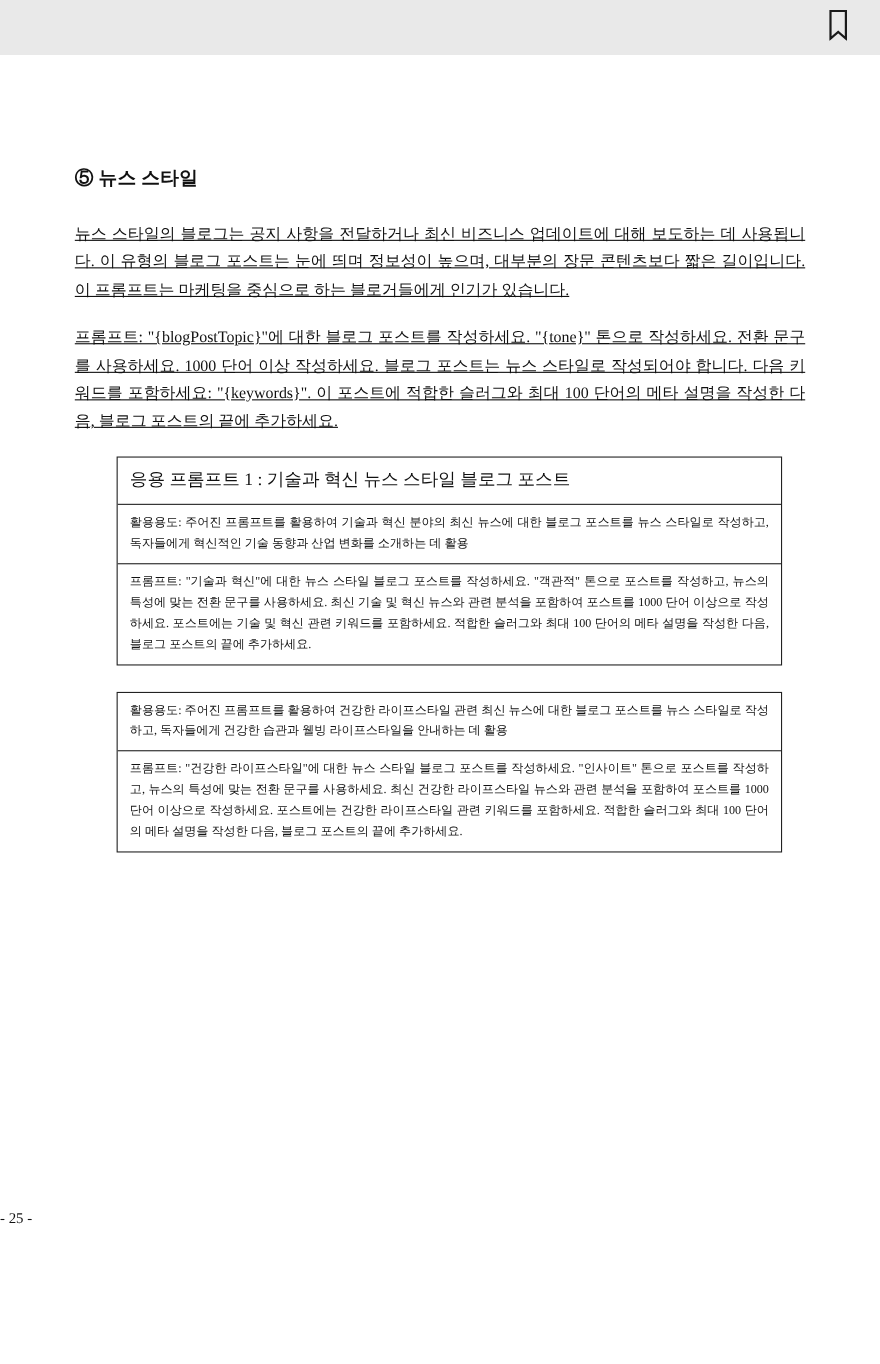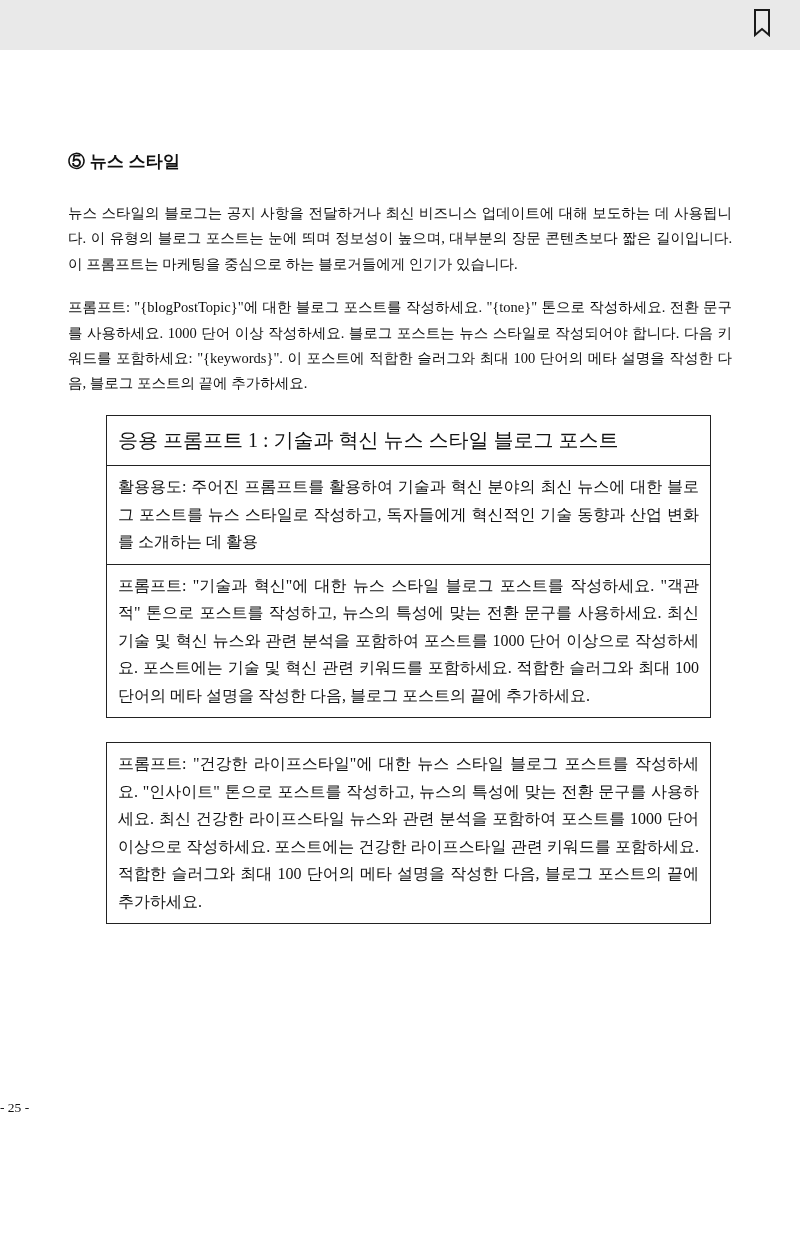--- a/index.html
+++ b/index.html
@@ -52,41 +52,42 @@
     margin: 0 0 28px 0;
     letter-spacing: 0.2px;
   }
   p.para {
     font-size: 14.5px;
     line-height: 1.75;
     margin: 0 0 18px 0;
     text-align: justify;
     text-justify: inter-character;
     word-break: break-all;
+    text-decoration: underline;
   }
   .box {
     border: 1px solid #222;
     margin-bottom: 24px;
     box-sizing: border-box;
     width: 605px;
     margin-left: 38px;
   }
   .box .row {
     padding: 7px 11px 8px 11px;
-    font-size: 16px;
+    font-size: 11px;
     line-height: 1.72;
     text-align: justify;
     text-justify: inter-character;
     word-break: break-all;
   }
   .box .row + .row {
     border-top: 1px solid #222;
   }
   .box .row.header {
-    font-size: 20px;
+    font-size: 16px;
   }
   .page-number {
     position: absolute;
     top: 1050px;
     left: 0;
     width: 800px;
     text-align: left;
     font-size: 13.5px;
   }
 </style>
@@ -109,19 +110,20 @@
     <p class="para">뉴스 스타일의 블로그는 공지 사항을 전달하거나 최신 비즈니스 업데이트에 대해 보도하는 데 사용됩니다. 이 유형의 블로그 포스트는 눈에 띄며 정보성이 높으며, 대부분의 장문 콘텐츠보다 짧은 길이입니다. 이 프롬프트는 마케팅을 중심으로 하는 블로거들에게 인기가 있습니다.</p>
     <p class="para">프롬프트: "{blogPostTopic}"에 대한 블로그 포스트를 작성하세요. "{tone}" 톤으로 작성하세요. 전환 문구를 사용하세요. 1000 단어 이상 작성하세요. 블로그 포스트는 뉴스 스타일로 작성되어야 합니다. 다음 키워드를 포함하세요: "{keywords}". 이 포스트에 적합한 슬러그와 최대 100 단어의 메타 설명을 작성한 다음, 블로그 포스트의 끝에 추가하세요.</p>
 
     <div class="box">
       <div class="row header">응용 프롬프트 1 : 기술과 혁신 뉴스 스타일 블로그 포스트</div>
       <div class="row">활용용도: 주어진 프롬프트를 활용하여 기술과 혁신 분야의 최신 뉴스에 대한 블로그 포스트를 뉴스 스타일로 작성하고, 독자들에게 혁신적인 기술 동향과 산업 변화를 소개하는 데 활용</div>
       <div class="row">프롬프트: "기술과 혁신"에 대한 뉴스 스타일 블로그 포스트를 작성하세요. "객관적" 톤으로 포스트를 작성하고, 뉴스의 특성에 맞는 전환 문구를 사용하세요. 최신 기술 및 혁신 뉴스와 관련 분석을 포함하여 포스트를 1000 단어 이상으로 작성하세요. 포스트에는 기술 및 혁신 관련 키워드를 포함하세요. 적합한 슬러그와 최대 100 단어의 메타 설명을 작성한 다음, 블로그 포스트의 끝에 추가하세요.</div>
     </div>
 
     <div class="box">
+      <div class="row">활용용도: 주어진 프롬프트를 활용하여 건강한 라이프스타일 관련 최신 뉴스에 대한 블로그 포스트를 뉴스 스타일로 작성하고, 독자들에게 건강한 습관과 웰빙 라이프스타일을 안내하는 데 활용</div>
       <div class="row">프롬프트: "건강한 라이프스타일"에 대한 뉴스 스타일 블로그 포스트를 작성하세요. "인사이트" 톤으로 포스트를 작성하고, 뉴스의 특성에 맞는 전환 문구를 사용하세요. 최신 건강한 라이프스타일 뉴스와 관련 분석을 포함하여 포스트를 1000 단어 이상으로 작성하세요. 포스트에는 건강한 라이프스타일 관련 키워드를 포함하세요. 적합한 슬러그와 최대 100 단어의 메타 설명을 작성한 다음, 블로그 포스트의 끝에 추가하세요.</div>
     </div>
 
   </div>
 
   <div class="page-number">- 25 -</div>
 </div>
 
 </body></html>

